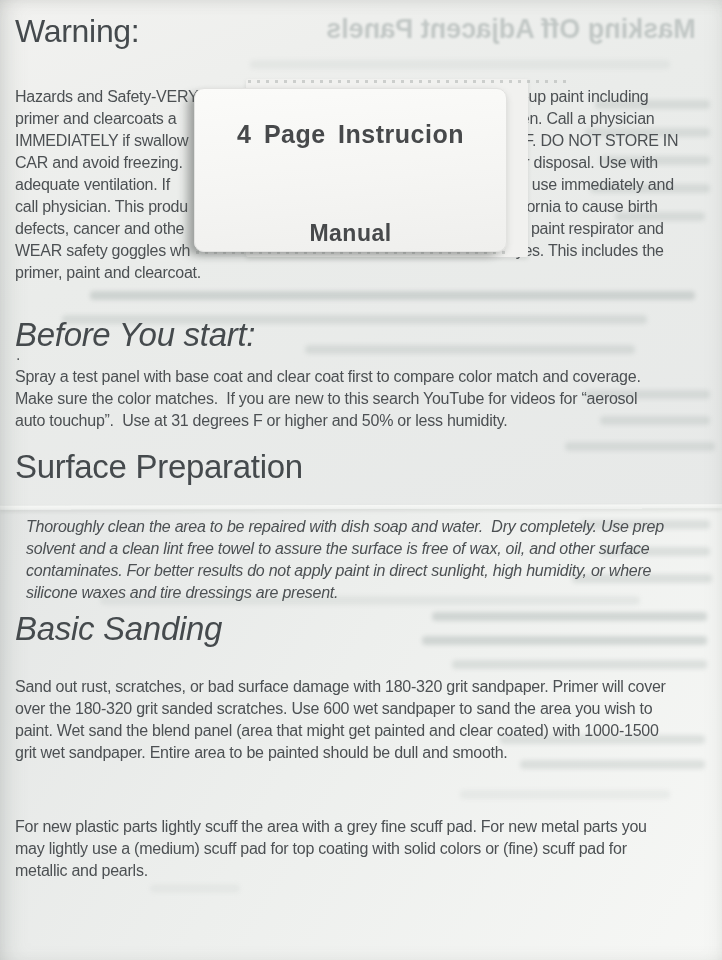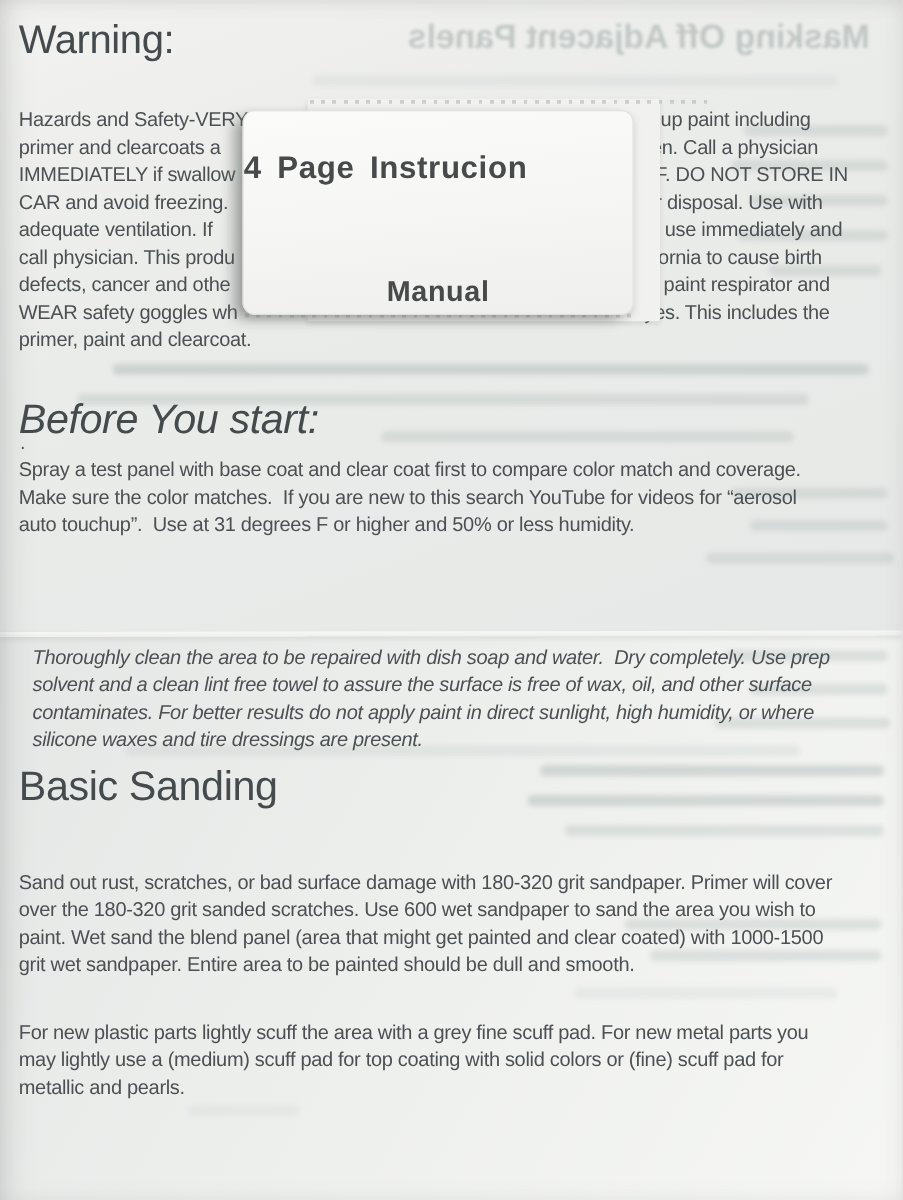--- a/index.html
+++ b/index.html
@@ -58,21 +58,21 @@
     position:absolute;height:3px;opacity:.55;
     background-image:repeating-linear-gradient(90deg,#aeb2b0 0 3px,transparent 3px 9px);
   }
   .sticker{
     position:absolute;left:194px;top:88px;width:311px;height:162px;
     background:linear-gradient(175deg,#fbfbf9 0%,#f5f5f3 55%,#efefed 100%);
     border:1px solid #e2e2e0;border-radius:10px;
     box-shadow:-9px 5px 10px -2px rgba(88,91,89,.48),0 3px 6px rgba(100,104,101,.22);
   }
   .sticker-title{
-    position:absolute;left:0;top:31px;width:100%;text-align:left;
+    position:absolute;left:0;top:31px;width:100%;text-align:center;
     font-size:25px;font-weight:700;letter-spacing:.5px;word-spacing:5px;
     color:#47494b;white-space:pre;
   }
   .sticker-subtitle{
     position:absolute;left:0;top:83px;width:100%;text-align:center;
     font-size:23px;font-weight:700;letter-spacing:.5px;
     color:#47494b;white-space:pre;margin-top:48px;
   }
   .seam{
     position:absolute;left:0;top:505px;width:722px;height:4px;
@@ -142,28 +142,29 @@
     <div class="sticker-title">4 Page Instrucion</div>
     <div class="sticker-subtitle">Manual</div>
   </div>
 
   <div class="abs heading" style="left:15px;top:316px;font-style:italic;">Before You start:</div>
   <div class="abs stray-dot" style="left:16px;top:346px;">.</div>
   <div class="abs body-text" style="left:15px;top:366px;">Spray a test panel with base coat and clear coat first to compare color match and coverage.
 Make sure the color matches.  If you are new to this search YouTube for videos for “aerosol
 auto touchup”.  Use at 31 degrees F or higher and 50% or less humidity.</div>
 
+  <div class="abs heading" style="left:15px;top:448px;">Surface Preparation</div>
   <div class="seam"></div>
   <div class="abs body-text" style="left:26px;top:516px;font-style:italic;">Thoroughly clean the area to be repaired with dish soap and water.  Dry completely. Use prep
 solvent and a clean lint free towel to assure the surface is free of wax, oil, and other surface
 contaminates. For better results do not apply paint in direct sunlight, high humidity, or where
 silicone waxes and tire dressings are present.</div>
 
-  <div class="abs heading" style="left:15px;top:610px;">Basic Sanding</div>
-  <div class="abs body-text" style="left:15px;top:676px;margin-top:20px;">Sand out rust, scratches, or bad surface damage with 180-320 grit sandpaper. Primer will cover
+  <div class="abs heading" style="left:15px;top:610px;font-style:italic;">Basic Sanding</div>
+  <div class="abs body-text" style="left:15px;top:676px;">Sand out rust, scratches, or bad surface damage with 180-320 grit sandpaper. Primer will cover
 over the 180-320 grit sanded scratches. Use 600 wet sandpaper to sand the area you wish to
 paint. Wet sand the blend panel (area that might get painted and clear coated) with 1000-1500
 grit wet sandpaper. Entire area to be painted should be dull and smooth.</div>
   <div class="abs body-text" style="left:15px;top:780px;margin-top:36px;">For new plastic parts lightly scuff the area with a grey fine scuff pad. For new metal parts you
 may lightly use a (medium) scuff pad for top coating with solid colors or (fine) scuff pad for
 metallic and pearls.</div>
 
   <div class="vignette"></div>
 </div>
 

